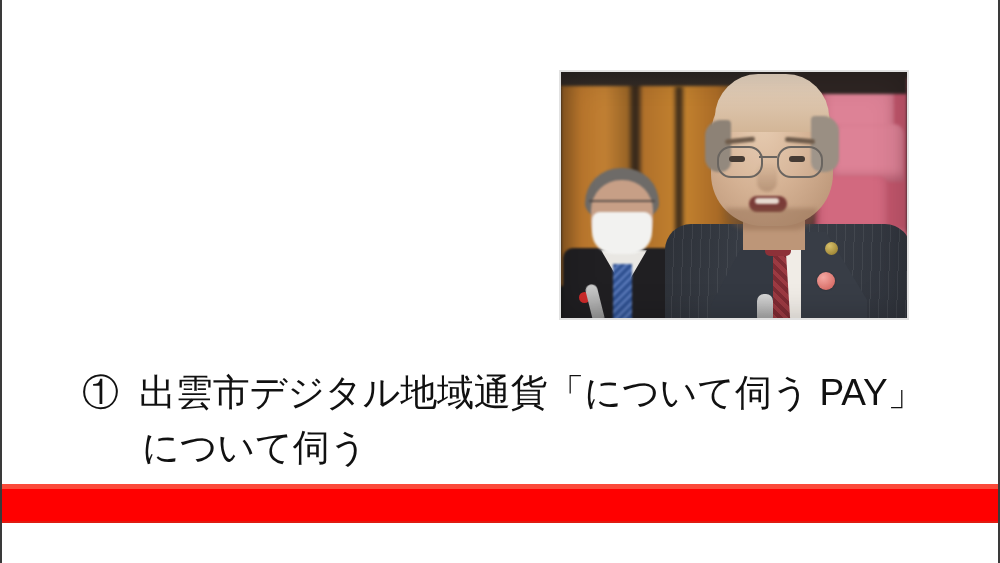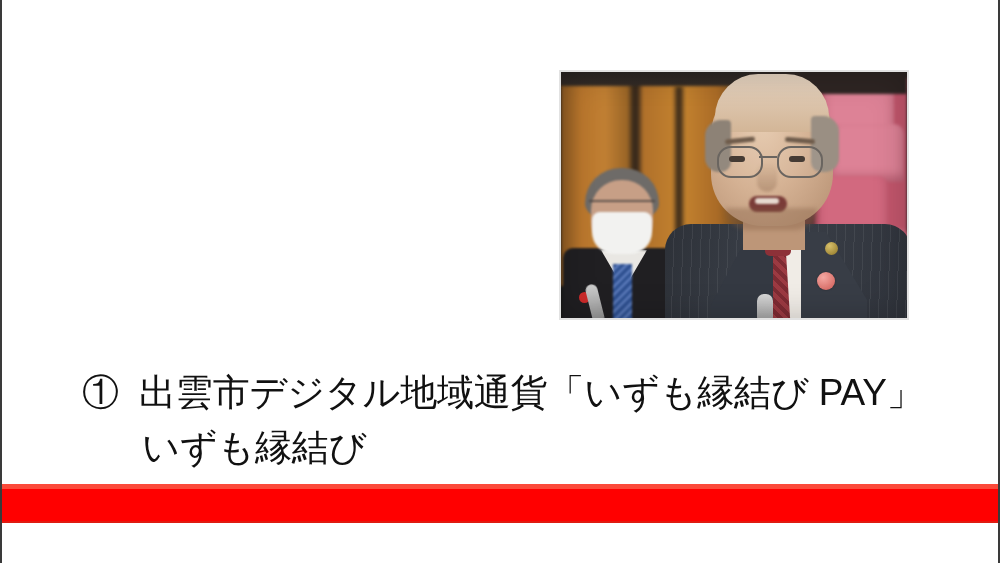--- a/index.html
+++ b/index.html
@@ -411,22 +411,22 @@
         <div class="chin-shadow"></div>
       </div>
 
       <div class="mic"></div>
       <div class="mic2"></div>
       <div class="ph-vignette"></div>
     </div>
   </div>
 
   <div class="body-block">
-    <div class="body-line">①  出雲市デジタル地域通貨「いずも縁結び PAY」</div>
-    <div class="body-line indent">いずも縁結び</div>
+    <div class="body-line">①  出雲市デジタル地域通貨「について伺う PAY」</div>
+    <div class="body-line indent">について伺う</div>
   </div>
 
   <div class="red-bar">
     <div class="red-bar-hilite"></div>
     <div class="red-bar-edge"></div>
   </div>
 
 </div>
 
 </body></html>

